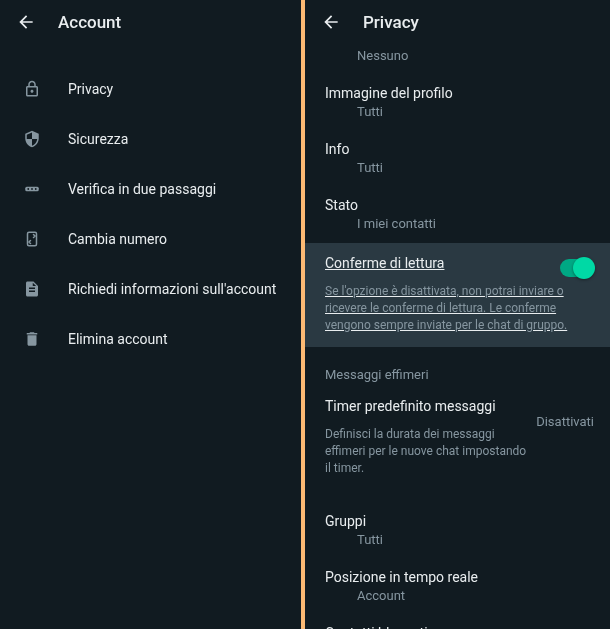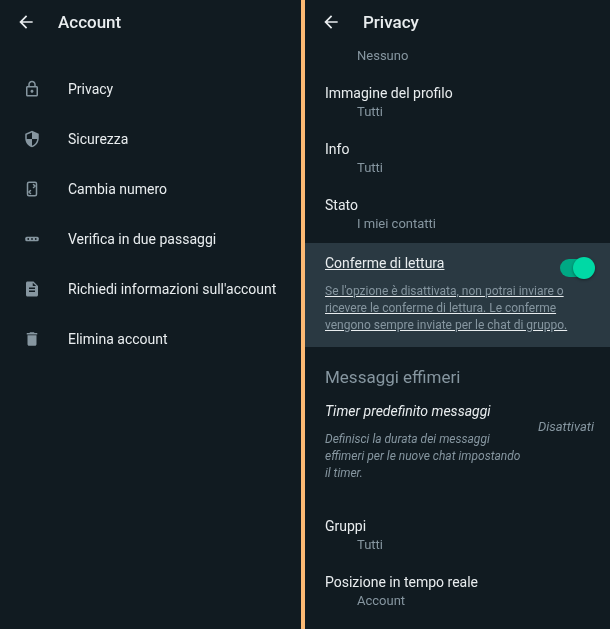--- a/index.html
+++ b/index.html
@@ -79,21 +79,21 @@
       margin-left: 32px;
     }
     .setting-desc {
       font-size: 12px;
       color: #8696a0;
       line-height: 1.4;
       margin-top: 12px;
     }
     .section-header {
       padding: 20px 16px 6px 20px;
-      font-size: 17px;
+      font-size: 13px;
       color: #8696a0;
     }
     .highlighted {
       background: #2a3942;
       padding: 12px 16px 14px 20px;
       position: relative;
       text-decoration: underline;
     }
     .highlighted .setting-title {
       color: #e9edef;
@@ -116,21 +116,20 @@
       height: 22px;
       background: #00d9a5;
       border-radius: 50%;
       box-shadow: 0 1px 3px rgba(0,0,0,0.4);
     }
     .timer-row {
       display: flex;
       justify-content: space-between;
       align-items: flex-start;
       gap: 10px;
-      font-style: italic;
     }
     .timer-right {
       font-size: 13px;
       color: #8696a0;
       padding-top: 16px;
       flex-shrink: 0;
     }
     .pad-top-sm { padding-top: 4px; }
     .clickable { cursor: pointer; }
   </style>
@@ -161,39 +160,39 @@
       <span class="menu-icon">
         <svg viewBox="0 0 24 24" width="18" height="18" fill="currentColor">
             <path d="M12 1L3 5v6c0 5.55 3.84 10.74 9 12 5.16-1.26 9-6.45 9-12V5l-9-4zm0 10.99h7c-.53 4.12-3.28 7.79-7 8.94V12H5V6.3l7-3.11v8.8z"></path>
           </svg>
       </span>
       <span class="menu-label">Sicurezza</span>
     </div>
 
     <div class="menu-item">
       <span class="menu-icon">
-        <svg viewBox="0 0 24 24" width="18" height="18" fill="none" stroke="currentColor" stroke-width="2">
-            <rect x="6" y="3" width="12" height="18" rx="2"></rect>
-            <path d="M10 14l-2 2 2 2M14 10l2-2-2-2" stroke-linecap="round"></path>
-          </svg>
-      </span>
-      <span class="menu-label">Cambia numero</span>
-    </div>
-
-    <div class="menu-item">
-      <span class="menu-icon">
         <svg viewBox="0 0 24 24" width="18" height="18" fill="currentColor">
             <path d="M2 7h20v2H2V7zm0 4h20v2H2v-2zm0 4h20v2H2v-2z" opacity="0"></path>
             <rect x="3" y="9" width="18" height="6" rx="2" ry="2"></rect>
             <circle cx="7" cy="12" r="1.2" fill="#111b21"></circle>
             <circle cx="12" cy="12" r="1.2" fill="#111b21"></circle>
             <circle cx="17" cy="12" r="1.2" fill="#111b21"></circle>
           </svg>
       </span>
       <span class="menu-label">Verifica in due passaggi</span>
+    </div>
+
+    <div class="menu-item">
+      <span class="menu-icon">
+        <svg viewBox="0 0 24 24" width="18" height="18" fill="none" stroke="currentColor" stroke-width="2">
+            <rect x="6" y="3" width="12" height="18" rx="2"></rect>
+            <path d="M10 14l-2 2 2 2M14 10l2-2-2-2" stroke-linecap="round"></path>
+          </svg>
+      </span>
+      <span class="menu-label">Cambia numero</span>
     </div>
 
     <div class="menu-item">
       <span class="menu-icon">
         <svg viewBox="0 0 24 24" width="18" height="18" fill="currentColor">
             <path d="M14 2H6c-1.1 0-2 .9-2 2v16c0 1.1.9 2 2 2h12c1.1 0 2-.9 2-2V8l-6-6zM8 14h8v2H8v-2zm0-4h8v2H8v-2zm5-5V3.5L17.5 8H13z"></path>
           </svg>
       </span>
       <span class="menu-label">Richiedi informazioni sull'account</span>
     </div>

